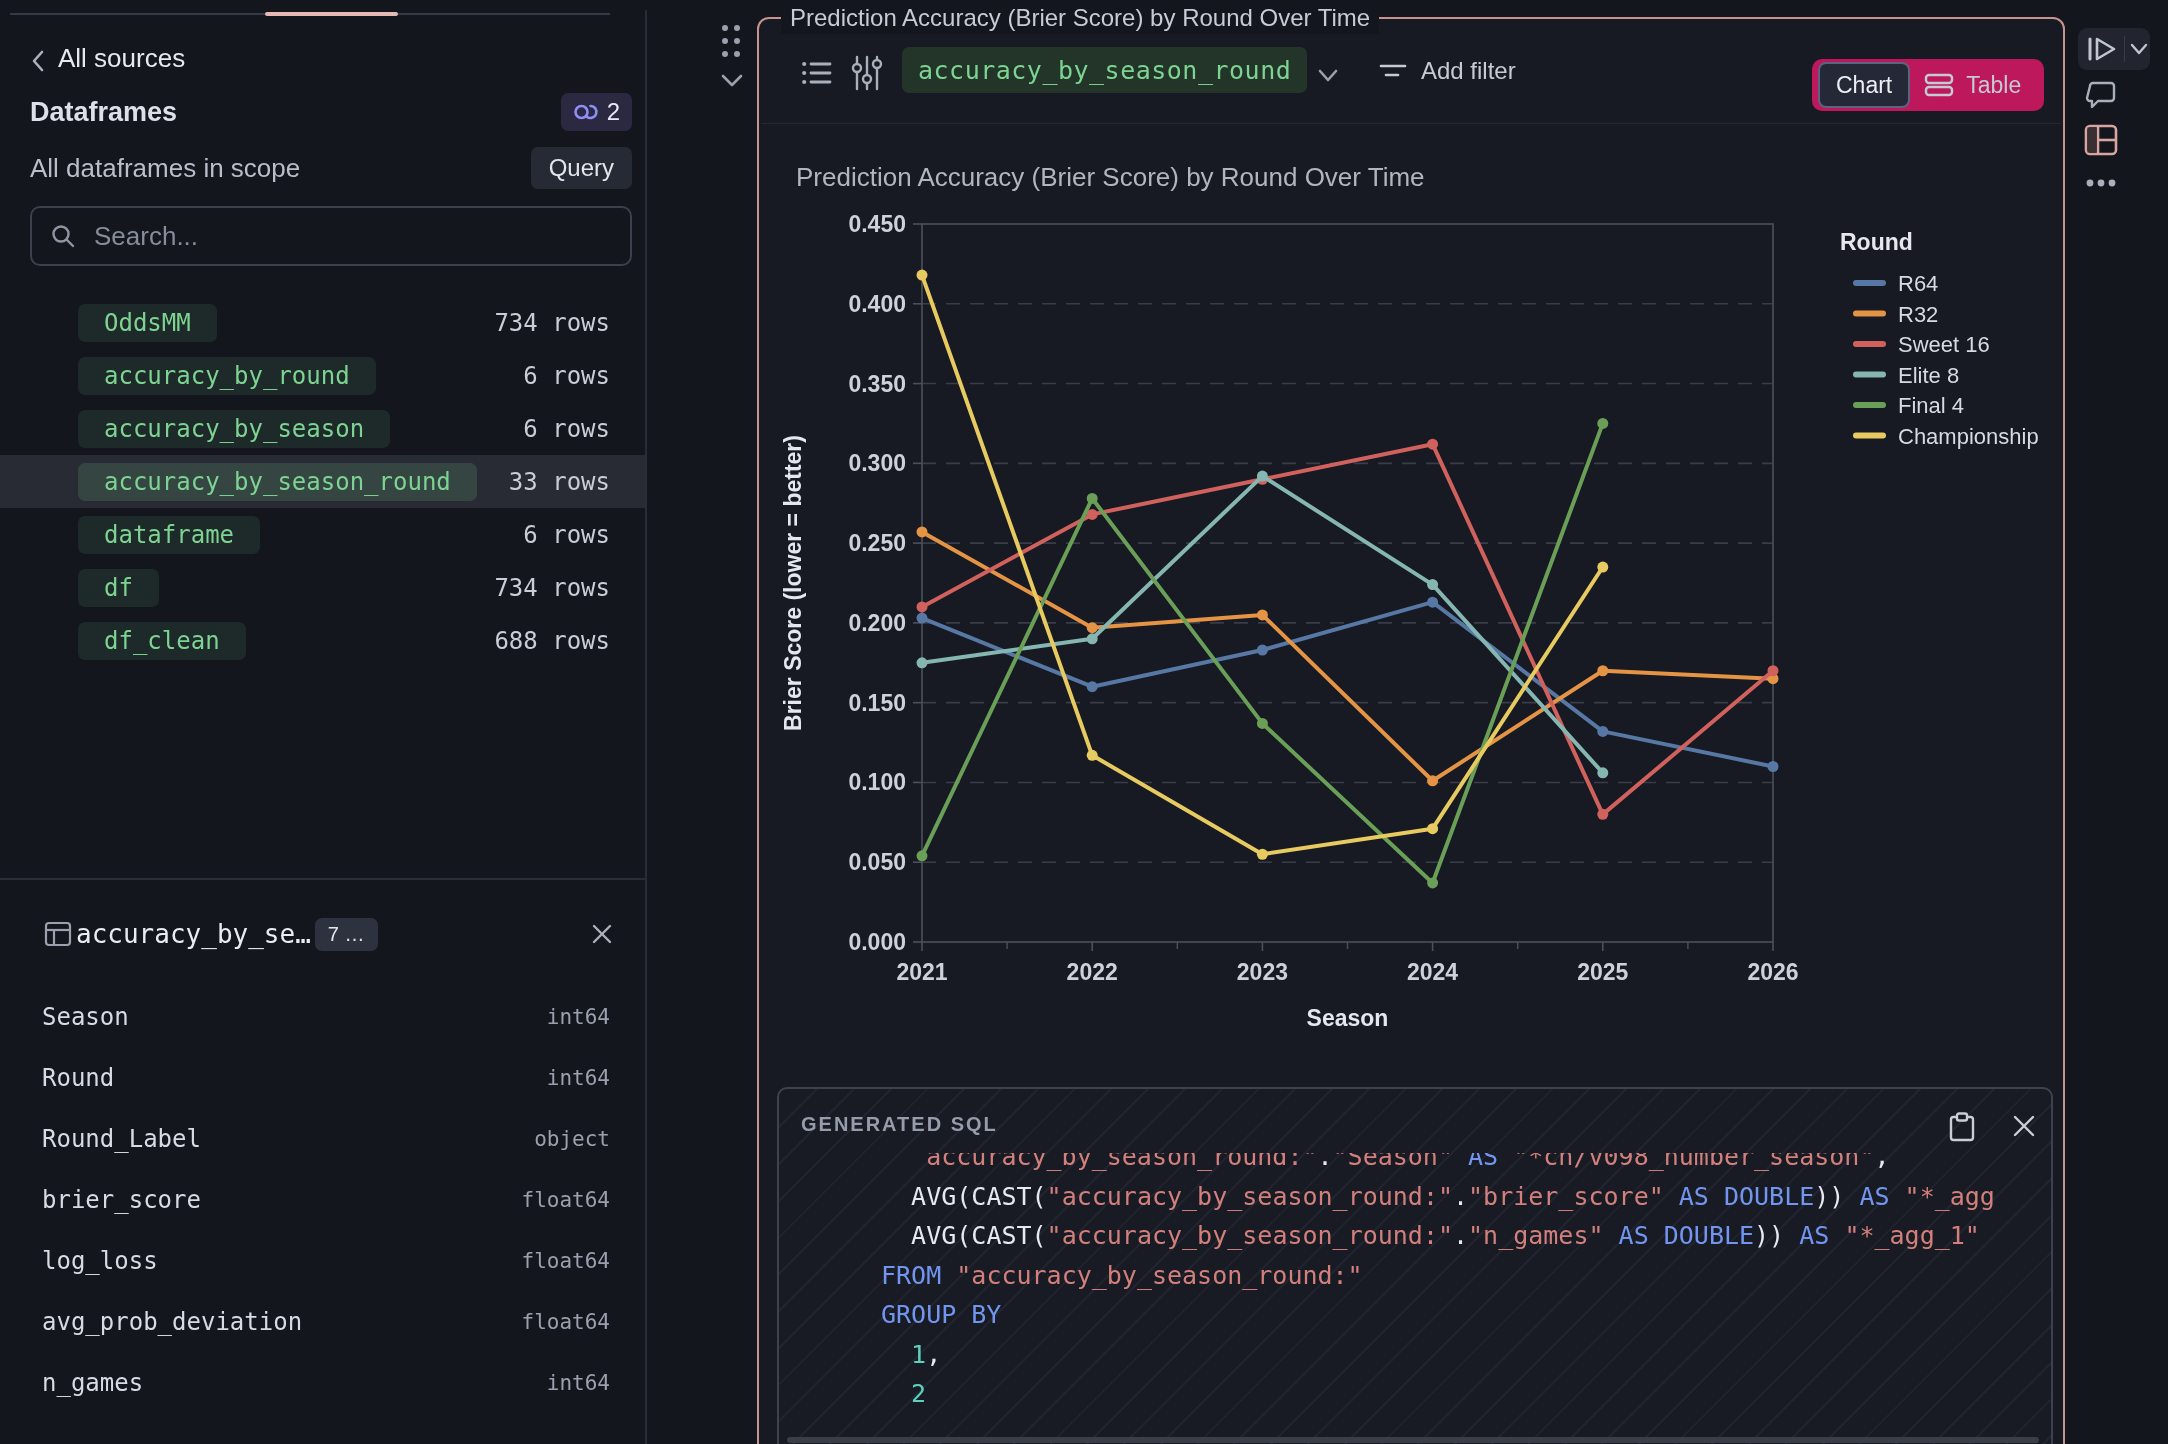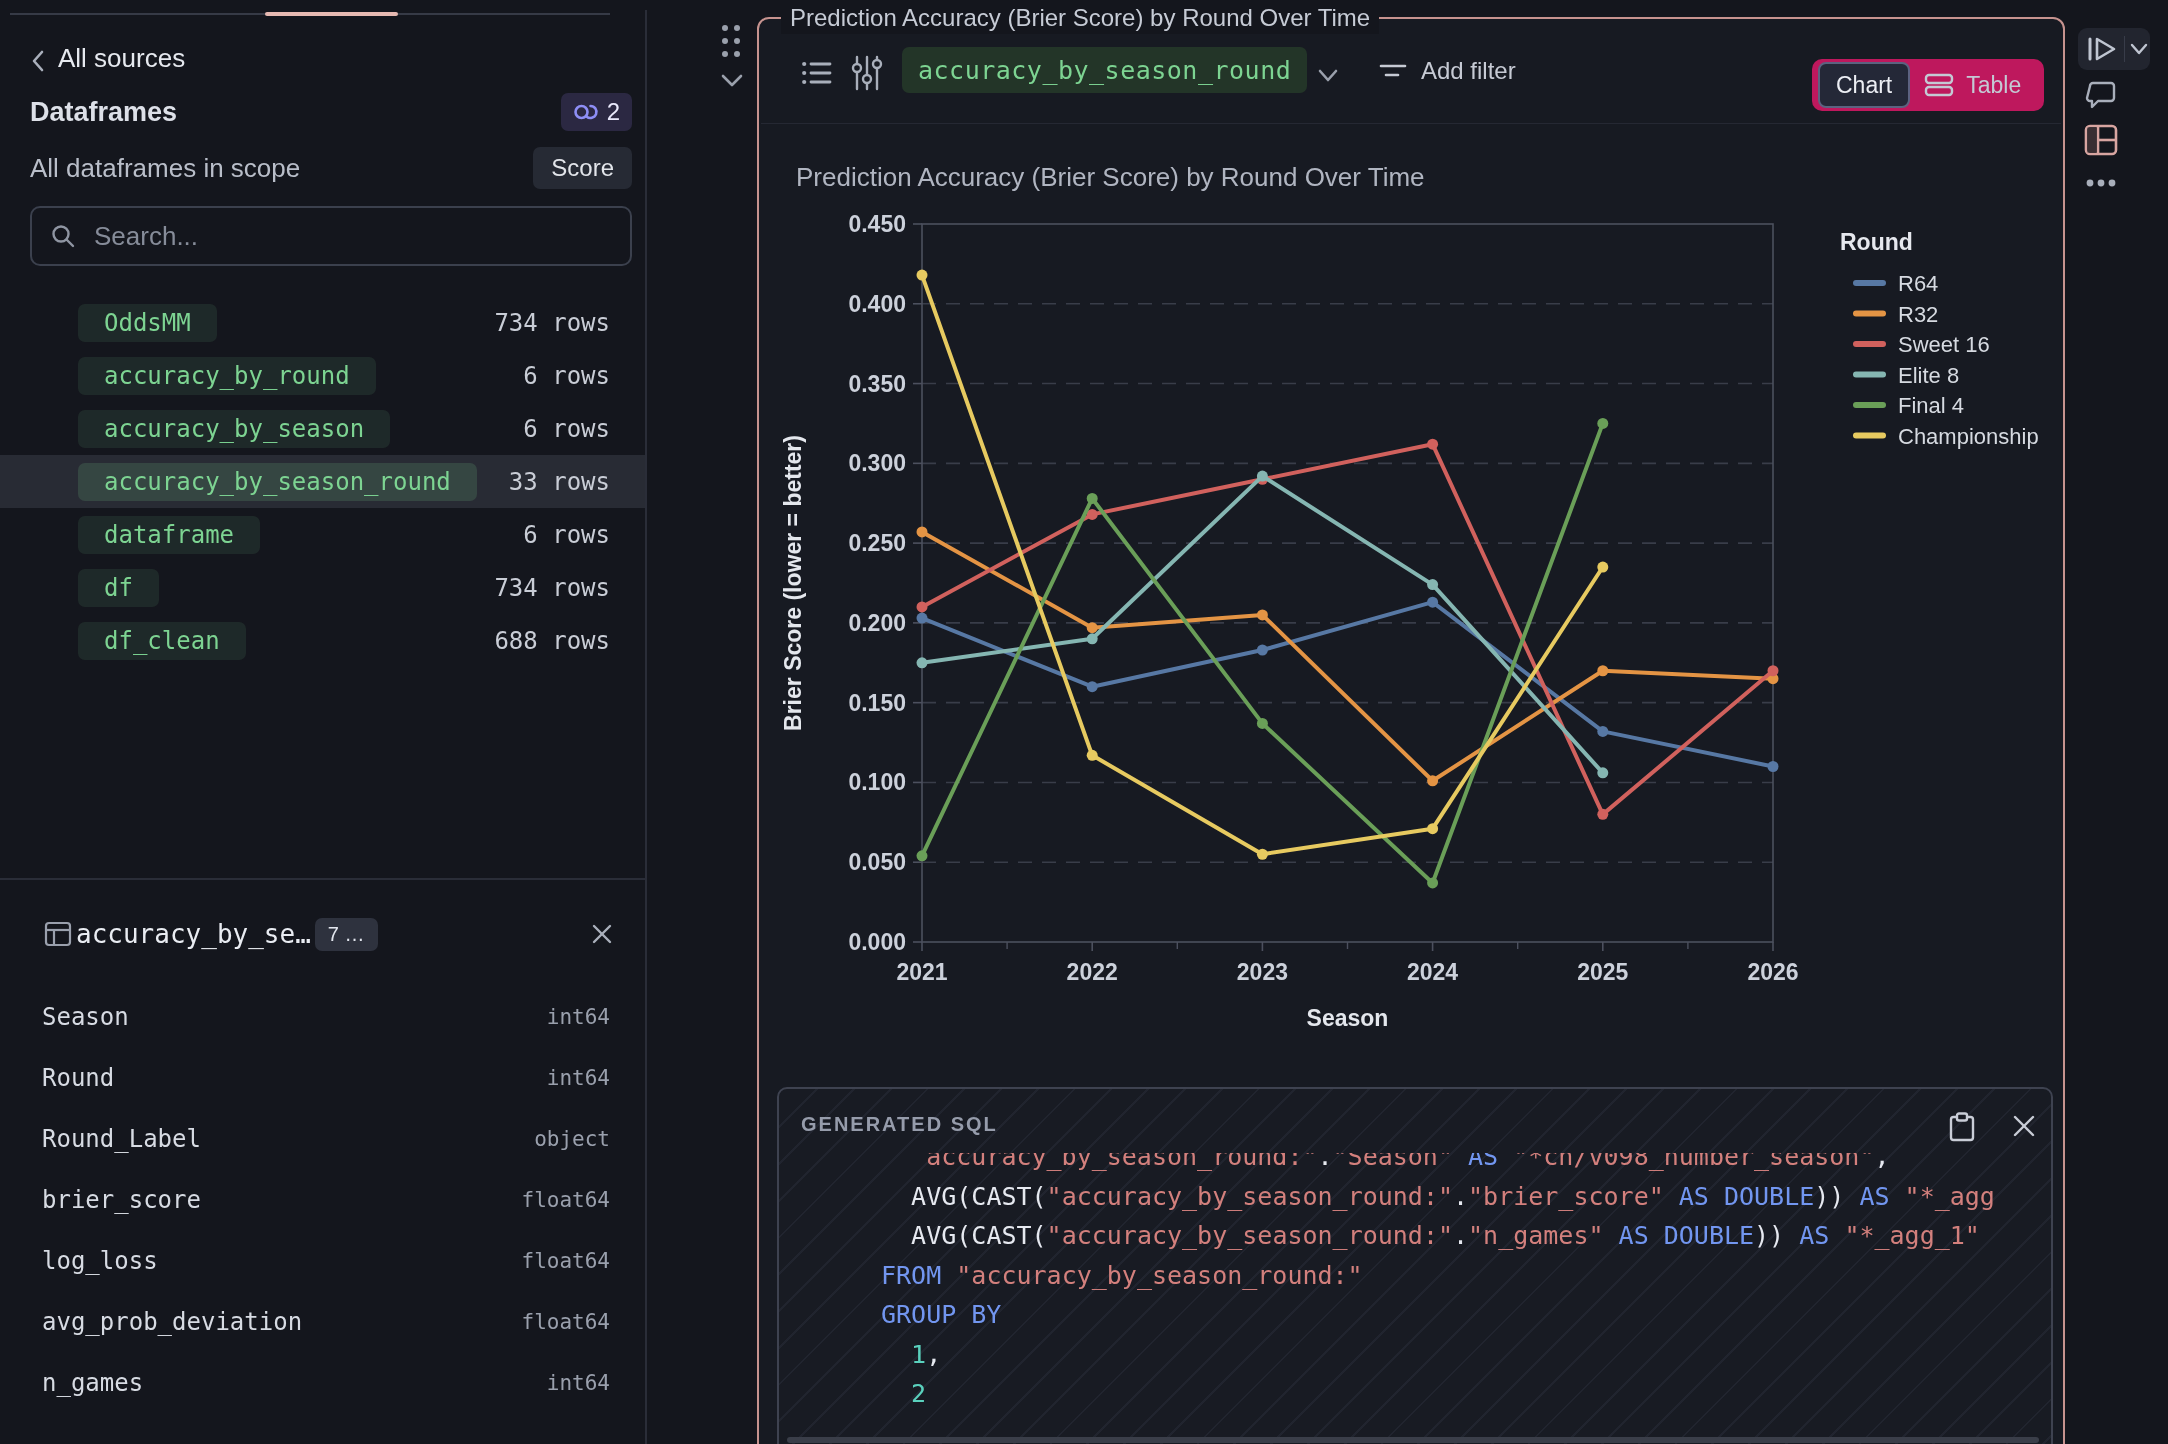--- a/index.html
+++ b/index.html
@@ -112,21 +112,21 @@
         <svg width="26" height="24" viewBox="0 0 26 24">
           <circle cx="8.5" cy="12" r="6" fill="none" stroke="#8e8ef5" stroke-width="2.6"></circle>
           <path d="M17.5 6 a6 6 0 1 1 -4 10.5" fill="none" stroke="#8e8ef5" stroke-width="2.6" stroke-linecap="round"></path>
         </svg>
         <span class="link-count">2</span>
       </span>
     </div>
 
     <div class="abs scope-row">
       <span class="scope-label">All dataframes in scope</span>
-      <span class="query-btn">Score</span>
+      <span class="query-btn">Query</span>
     </div>
 
     <div class="abs search-box">
       <svg width="26" height="26" viewBox="0 0 26 26">
         <circle cx="11" cy="11" r="7.5" fill="none" stroke="#8f95a2" stroke-width="2.4"></circle>
         <line x1="16.5" y1="16.5" x2="23" y2="23" stroke="#8f95a2" stroke-width="2.4" stroke-linecap="round"></line>
       </svg>
       <input type="text" placeholder="Search..." style="">
     </div>
 

